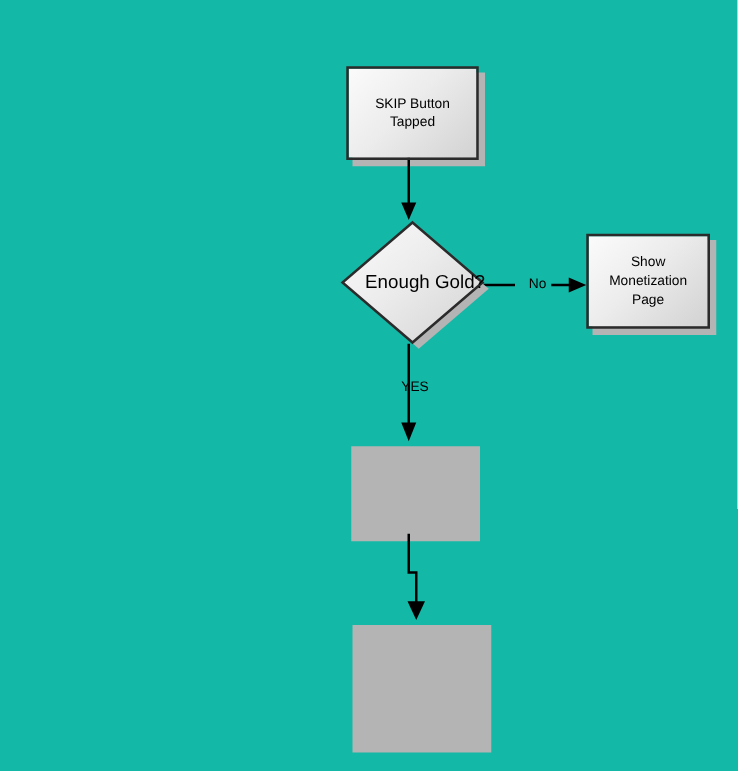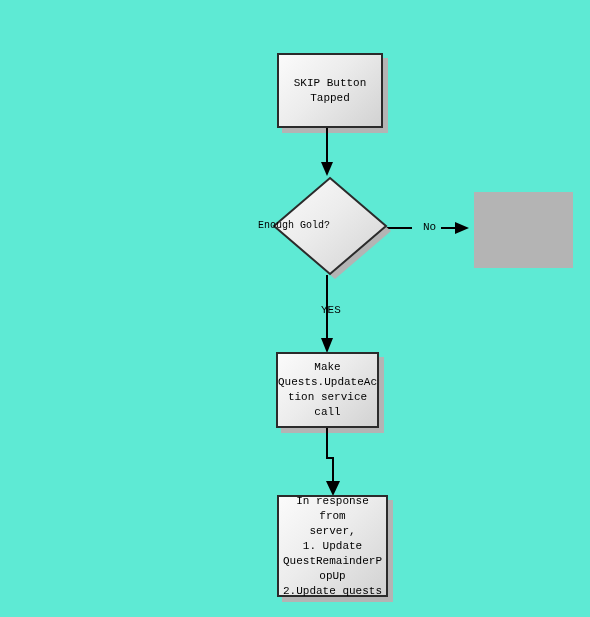--- a/index.html
+++ b/index.html
@@ -8,23 +8,22 @@
     padding: 0;
     background: #ffffff;
   }
   body {
     font-family: "Liberation Sans", sans-serif;
   }
   #canvas {
     position: relative;
     width: 590px;
     height: 617px;
-    background: #5eead4;
+    background: #14b8a6;
     overflow: hidden;
-    font-family: Liberation Mono, monospace;
   }
   
   .node-box {
     position: absolute;
     box-sizing: border-box;
     border: 2px solid #2b2b2b;
     background: linear-gradient(135deg, #fbfbfb 0%, #ececec 45%, #d2d2d2 100%);
     display: flex;
     align-items: center;
     justify-content: center;
@@ -54,22 +53,22 @@
     overflow: visible;
   }
   .diamond-label {
     position: absolute;
     left: 0;
     top: 0;
     width: 100%;
     height: 100%;
     display: flex;
     align-items: center;
-    justify-content: flex-start;
-    font-size: 10px;
+    justify-content: flex-end;
+    font-size: 15px;
     line-height: 14px;
     color: #000000;
     text-align: center;
     pointer-events: none;
   }
   
   .conn {
     position: absolute;
     z-index: 2;
   }
@@ -123,48 +122,40 @@
       <line x1="0" y1="7" x2="26" y2="7" stroke="#000000" stroke-width="2"></line>
       <line x1="55" y1="7" x2="72" y2="7" stroke="#000000" stroke-width="2"></line>
       <polygon points="83,7 69,1 69,13" fill="#000000"></polygon>
     </svg>
   </div>
   <div class="edge-label" style="left:423px; top:221px;text-align:right;">
     <span>No</span>
   </div>
 
   <div class="node-shadow" style="left:474px; top:192px; width:99px; height:76px;"></div>
+  <div class="node-box" style="left:469px; top:187px; width:99px; height:76px;">
+    <span class="node-text">Show
+Monetization
+Page</span>
+  </div>
 
   <div class="conn" style="left:317px; top:275px; width:24px; height:78px;">
     <svg width="24" height="78" viewBox="0 0 24 78">
       <line x1="10" y1="0" x2="10" y2="65" stroke="#000000" stroke-width="2"></line>
       <polygon points="10,78 4,63 16,63" fill="#000000"></polygon>
     </svg>
   </div>
   <div class="edge-label" style="left:321px; top:304px;">
     <span>YES</span>
   </div>
 
   <div class="node-shadow" style="left:281px; top:357px; width:103px; height:76px;"></div>
-  <div class="node-box" style="left:276px; top:352px; width:103px; height:76px;">
-    <span class="node-text">Make
-Quests.UpdateAc
-tion service call</span>
-  </div>
 
   <div class="conn" style="left:320px; top:427px; width:26px; height:70px;">
     <svg width="26" height="70" viewBox="0 0 26 70">
       <polyline points="7,0 7,31 13,31 13,56" fill="none" stroke="#000000" stroke-width="2" stroke-linejoin="miter"></polyline>
       <polygon points="13,69 6,54 20,54" fill="#000000"></polygon>
     </svg>
   </div>
 
   <div class="node-shadow" style="left:282px; top:500px; width:111px; height:102px;"></div>
-  <div class="node-box" style="left:277px; top:495px; width:111px; height:102px;">
-    <span class="node-text">In response from
-server,
-1. Update
-QuestRemainderP
-opUp
-2.Update quests</span>
-  </div>
 
 </div>
 
 </body></html>

